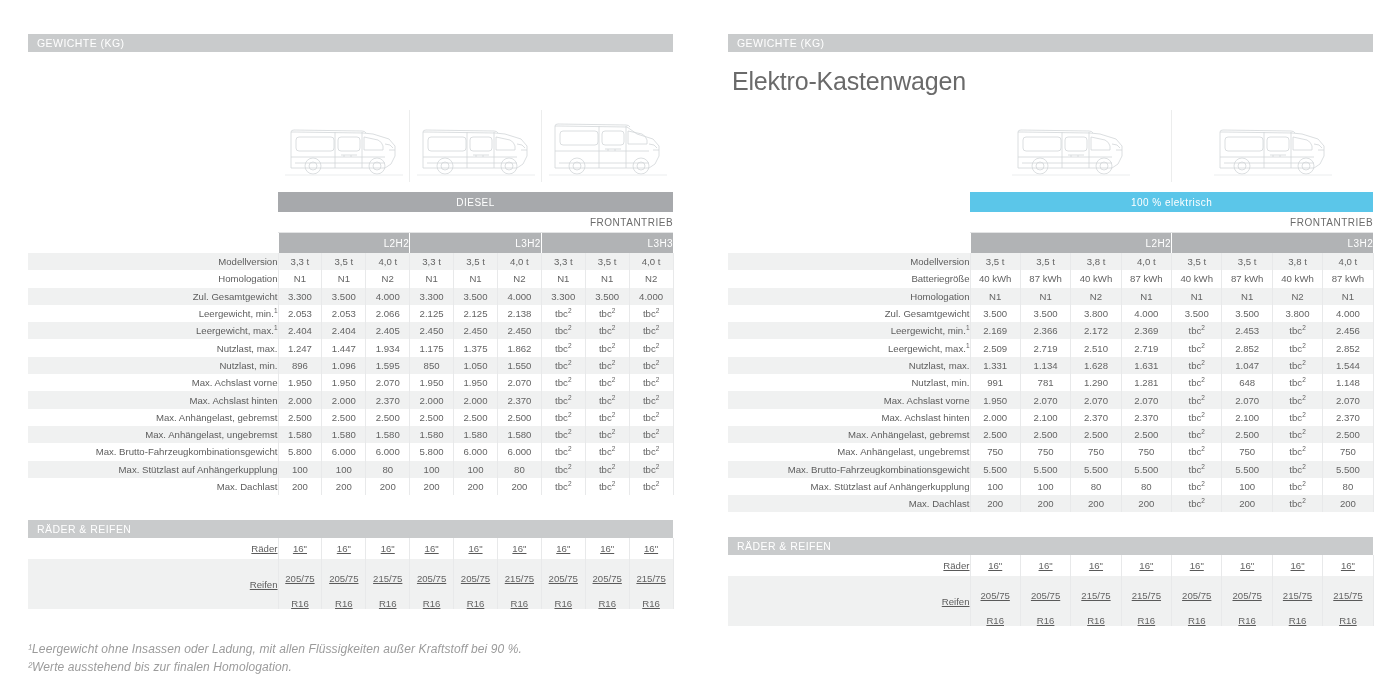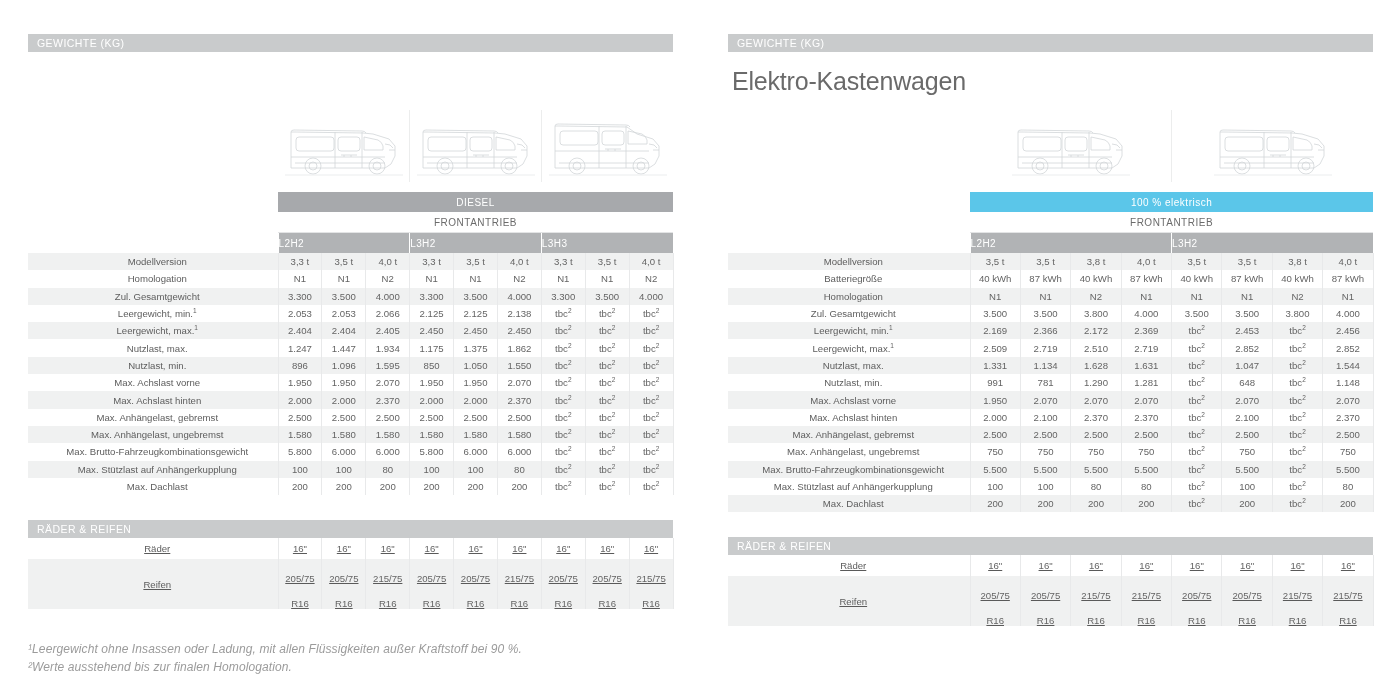--- a/index.html
+++ b/index.html
@@ -73,45 +73,45 @@
     color:#ffffff;
     text-align:center;
     font-size:10px;
     letter-spacing:.5px;
   }
   .hdr-tech.electric{background:#5bc6e9;}
   .hdr-drive{
     height:20px;
     background:#ffffff;
     color:#6b6b6b;
-    text-align:center;
+    text-align:right;
     font-size:10px;
     letter-spacing:.5px;
     border-bottom:1px solid #e3e4e5;
   }
   .hdr-body{
     height:20px;
     background:#b1b3b5;
     color:#ffffff;
-    text-align:left;
+    text-align:right;
     font-size:10px;
     letter-spacing:.4px;
     border-left:1px solid #ffffff;
   }
   .spacer-cell{background:#ffffff;}
 
   tbody tr{height:17.3px;}
   tbody td{
     text-align:center;
     color:#646464;
     border-left:1px solid #e8e9ea;
     white-space:nowrap;
   }
   tbody td.rowlabel{
-    text-align:center;
+    text-align:right;
     padding-left:9px;
     border-left:none;
     color:#5d5d5d;
   }
   tbody tr.odd td{background:#f0f1f1;}
   tbody tr.even td{background:#ffffff;}
   tbody tr td:last-child{border-right:1px solid #e8e9ea;}
 
   sup{font-size:6.5px;vertical-align:super;line-height:0;}
   table.rr{font-size:9.6px;}

